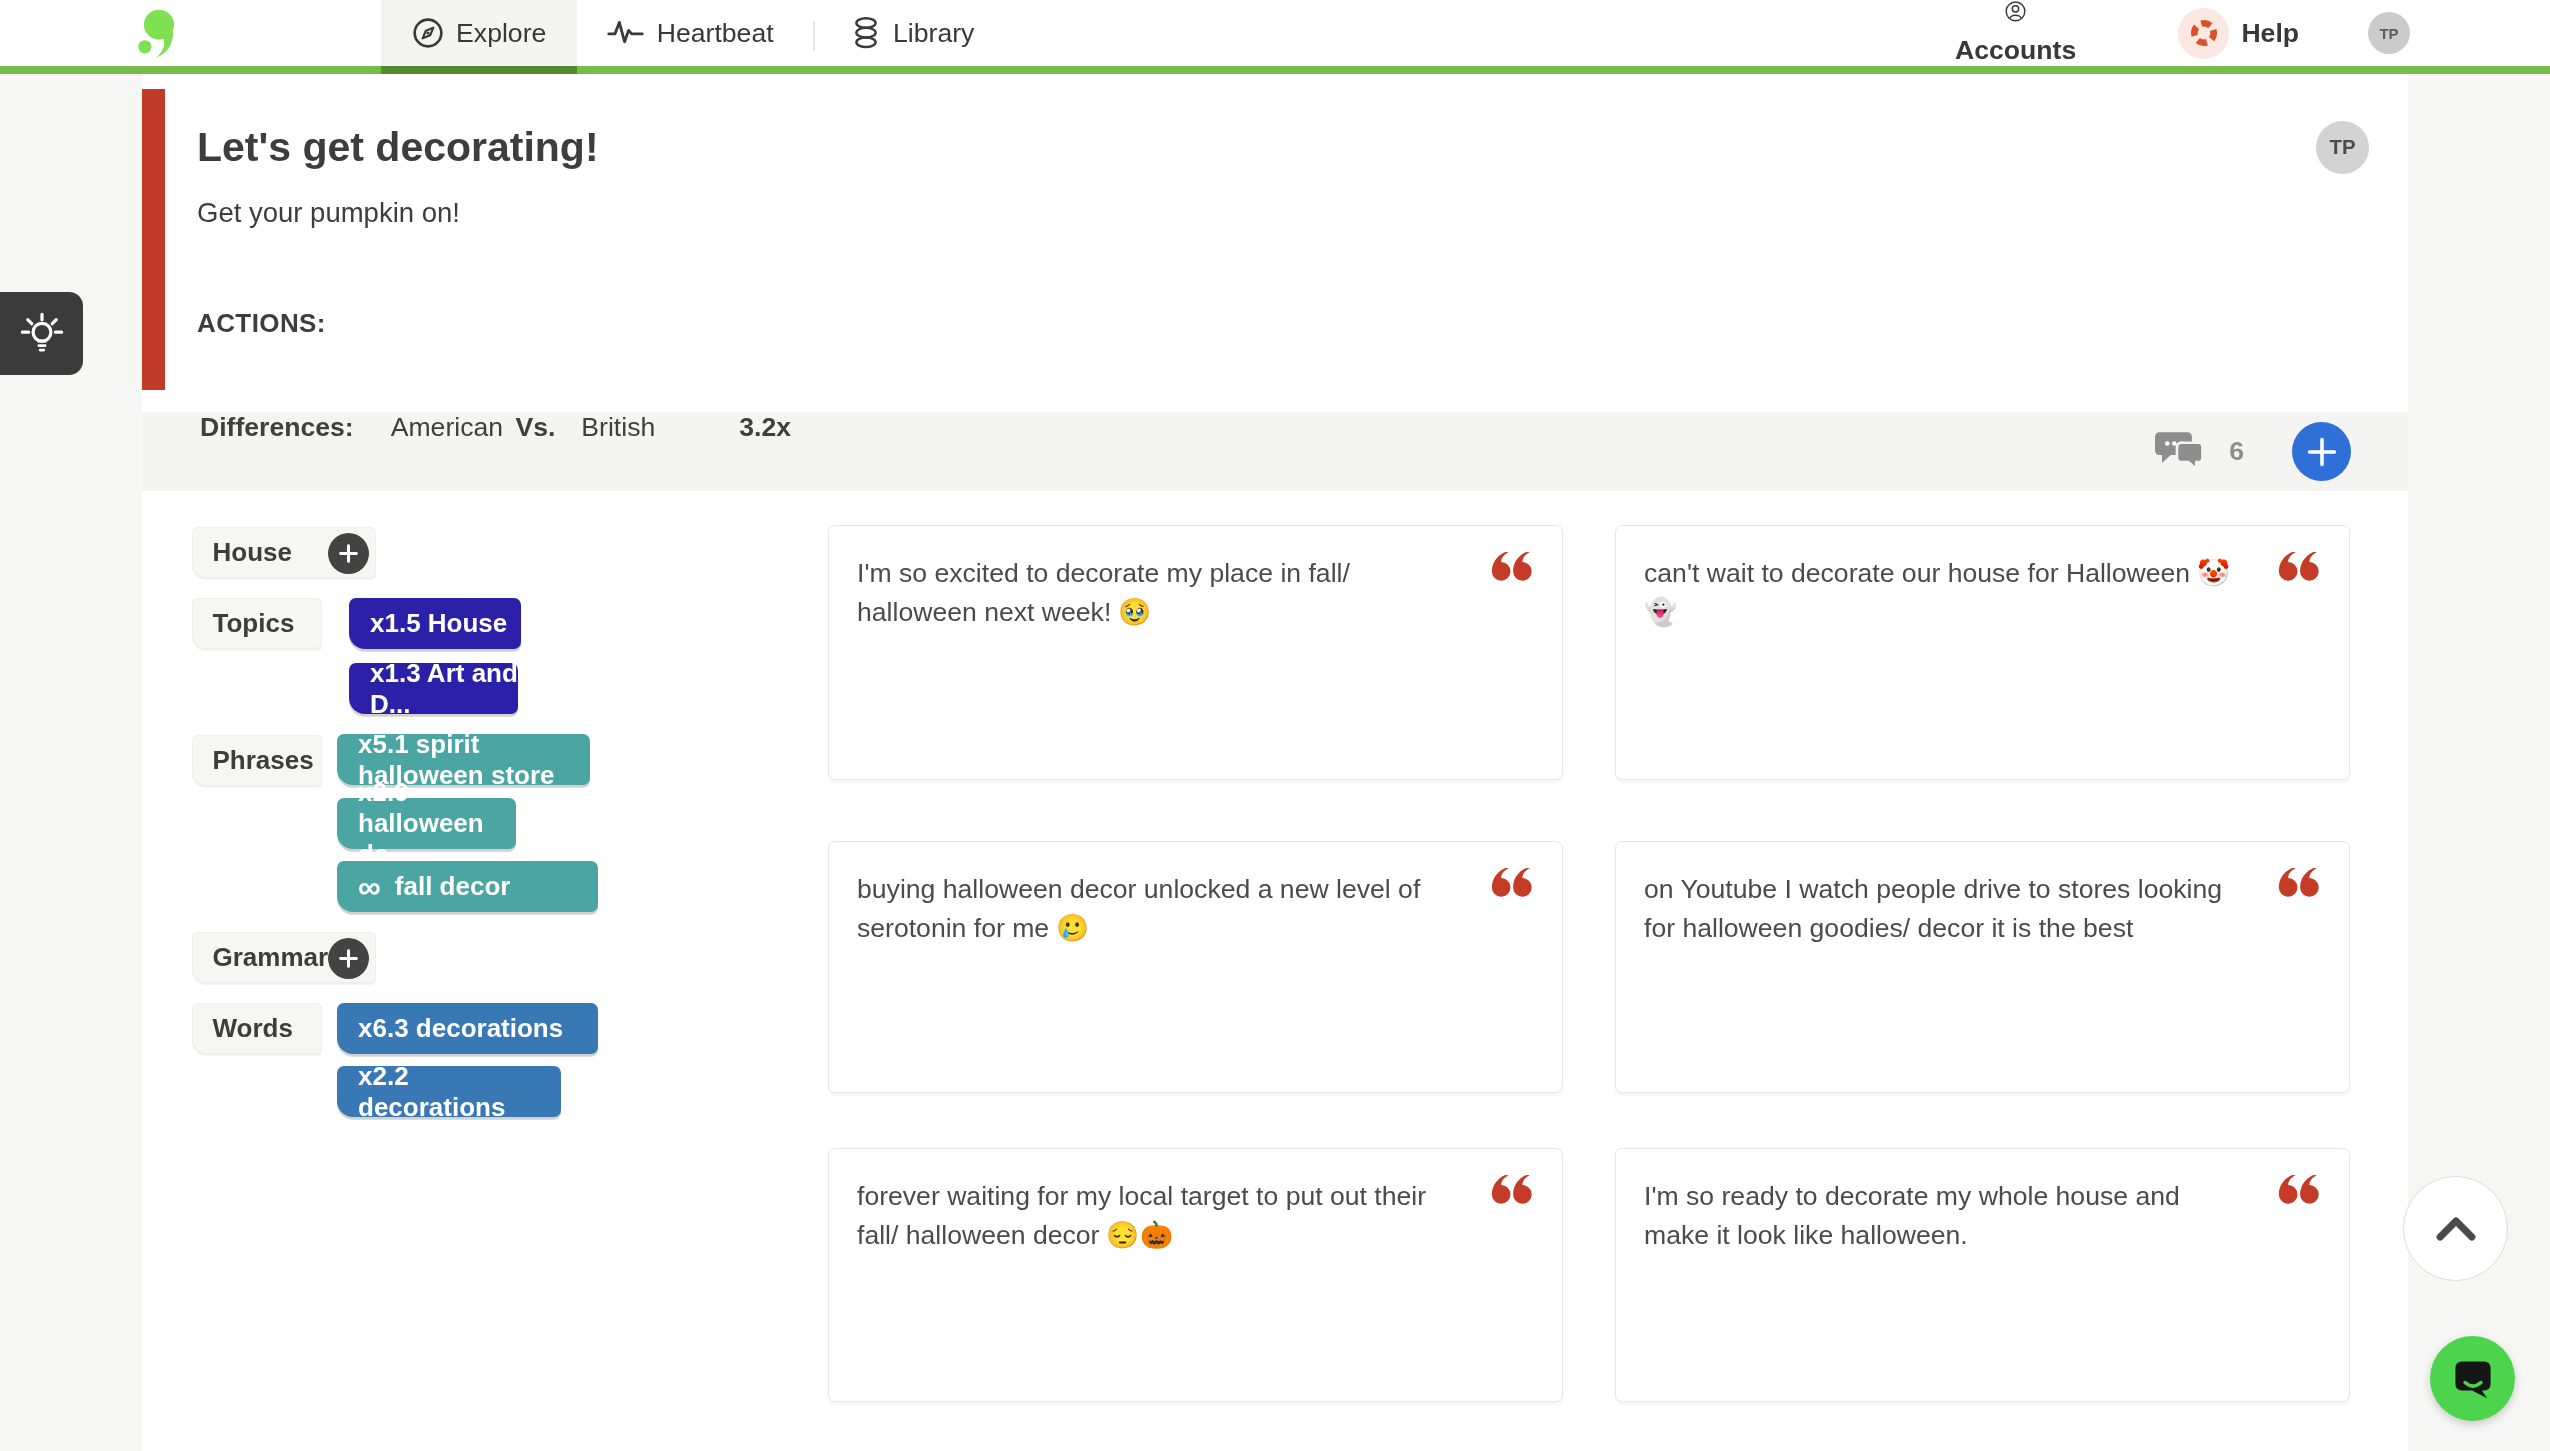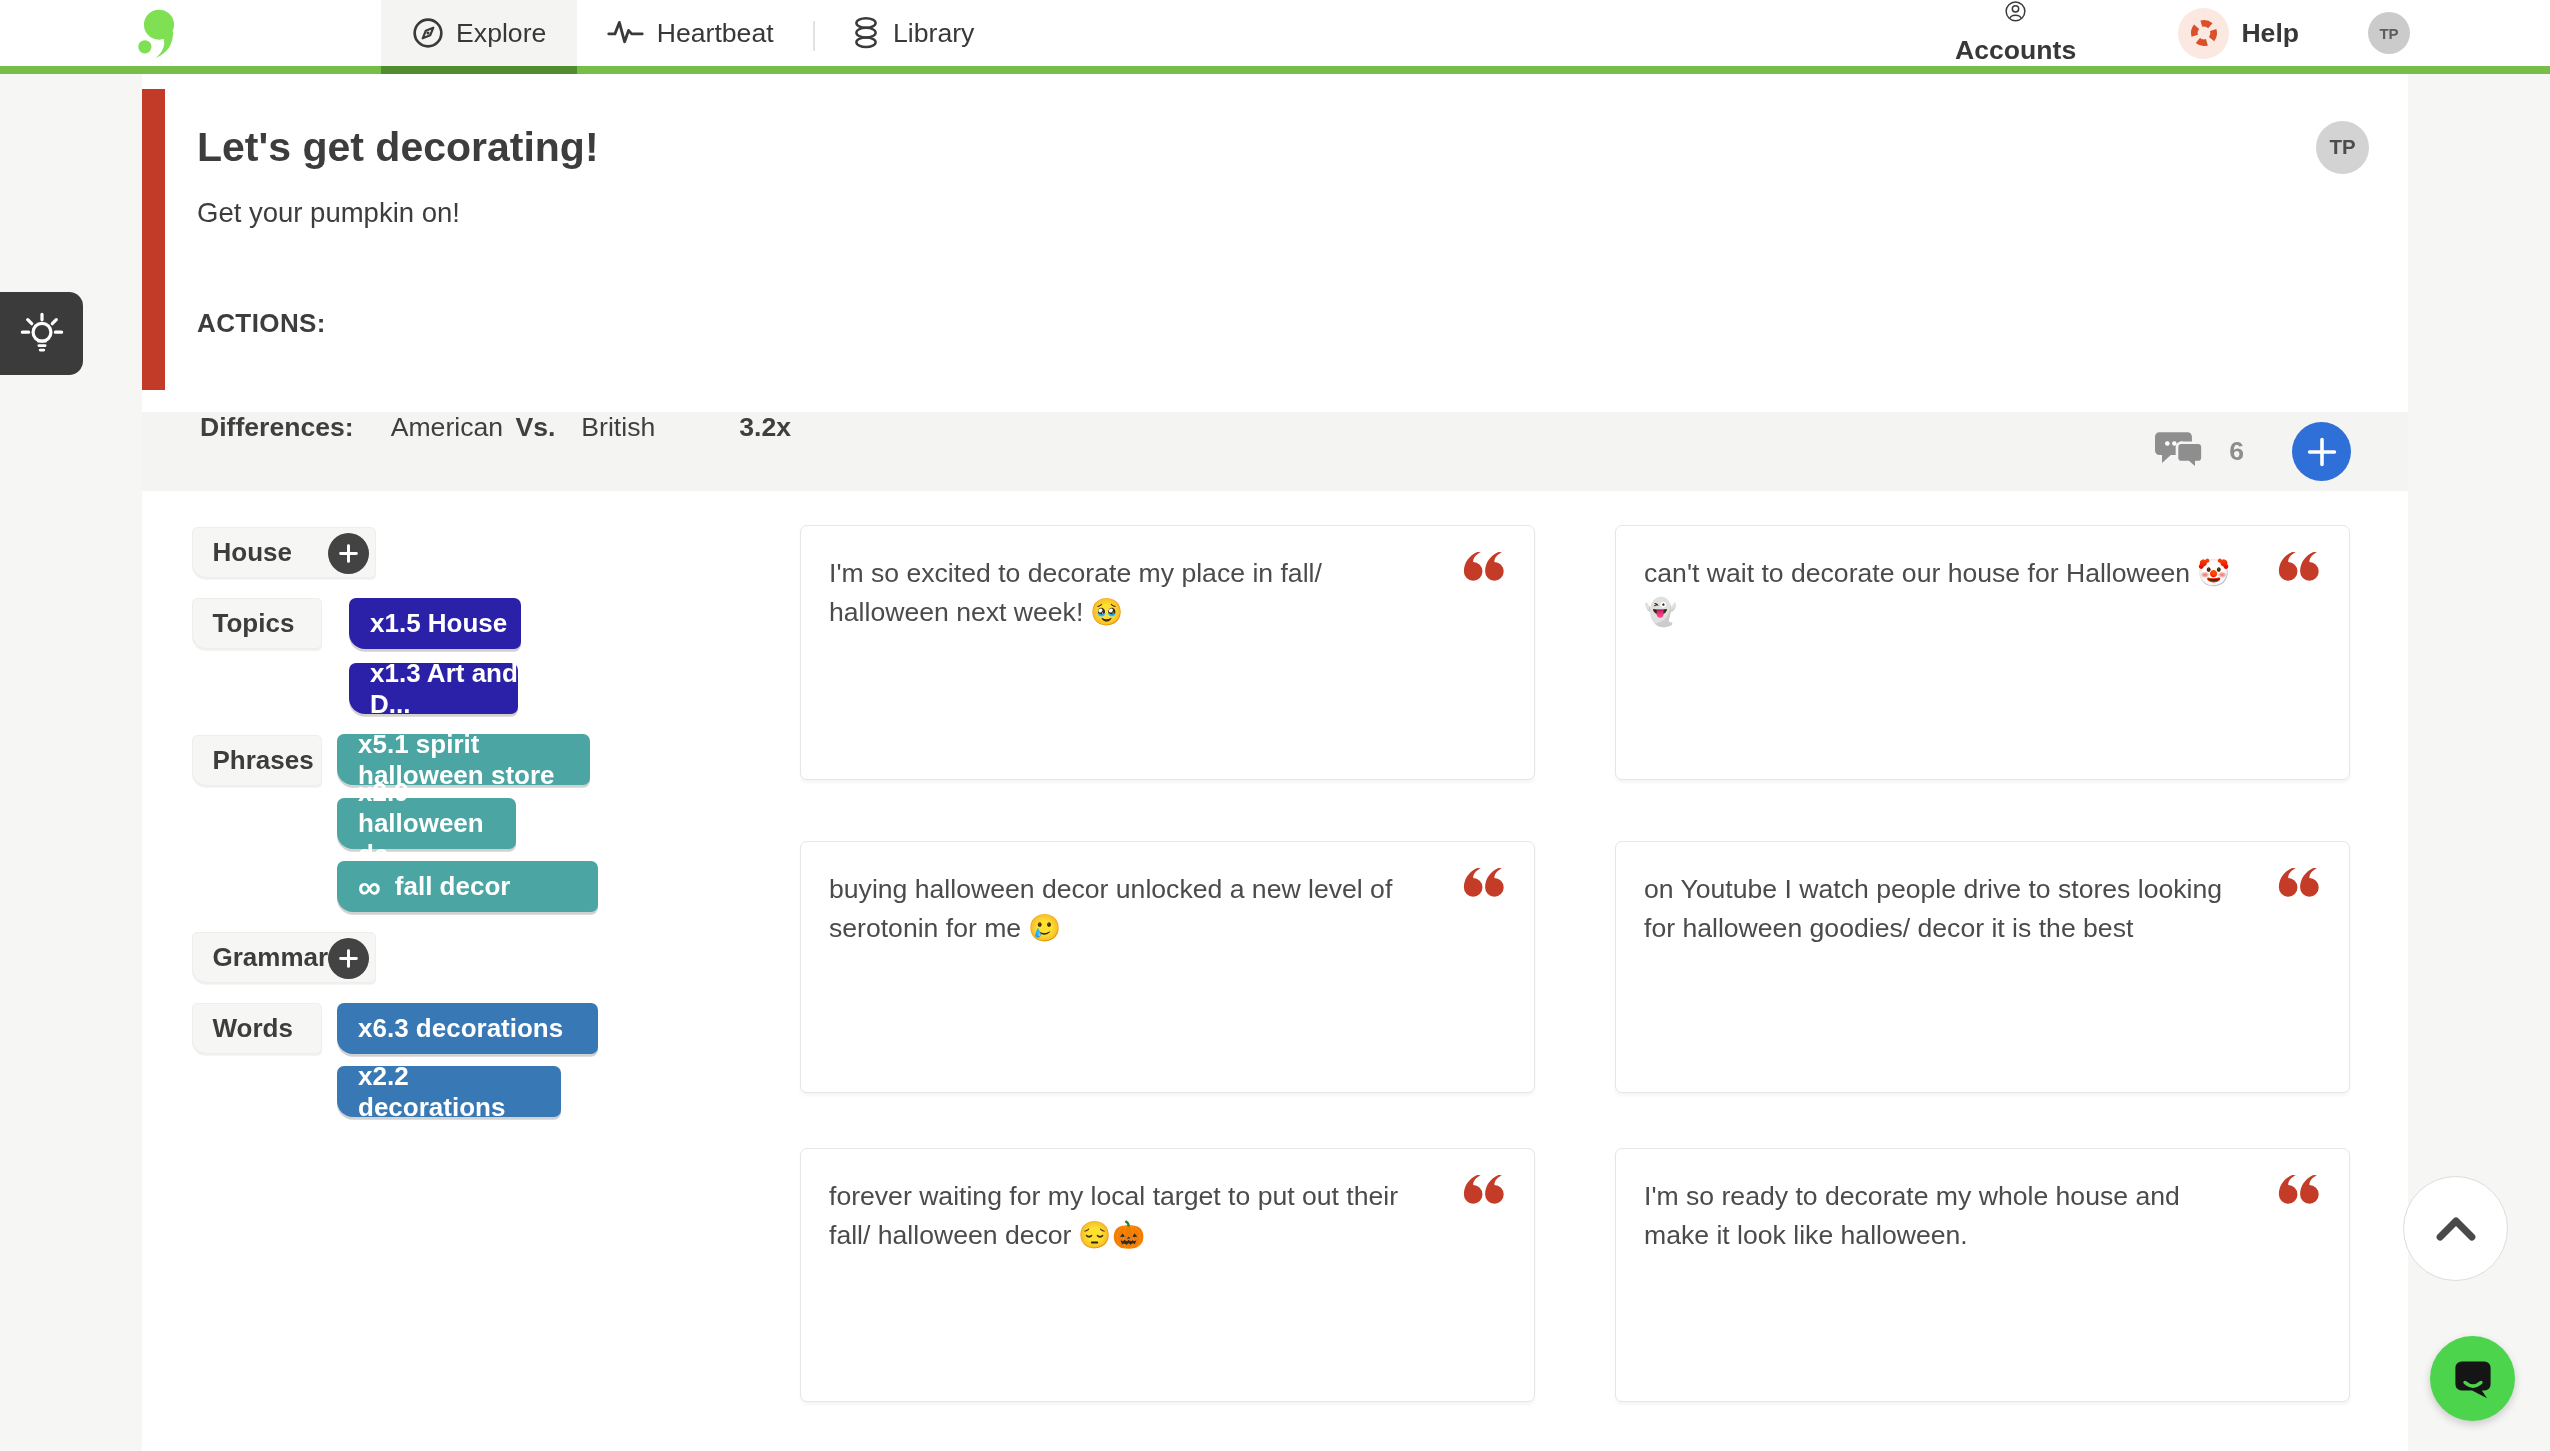--- a/index.html
+++ b/index.html
@@ -48,21 +48,21 @@
   .plus-circle { width:41px; height:41px; border-radius:50%; background:#434343; display:flex; align-items:center; justify-content:center; cursor:pointer; position:absolute; right:6.2px; top:5.3px; }
   .tag { position:absolute; height:51px; border-radius:7px 7px 7px 16px; box-shadow:0 2.7px 0 rgba(0,0,0,0.18); display:flex; align-items:center; padding-left:21px; font-size:26px; font-weight:700; color:#ffffff; cursor:pointer; }
   .tag-topics { background:#2b21a9;margin-left:12px; }
   .tag-phrases { background:#4aa5a3; }
   .tag-words { background:#3878b4; }
   .infinity-glyph { font-size:32px; font-weight:700; margin-right:14px; line-height:1; }
   
   .quote-card { position:absolute; width:735px; background:#ffffff; border:1.8px solid #e6e6e6; border-radius:7px; box-shadow:0 2.7px 3.5px rgba(0,0,0,0.04); }
   .quote-text { position:absolute; left:28px; top:28px; right:115px; font-size:26.6px; line-height:39px; color:#4b4b4b; }
   .quote-mark { position:absolute; right:25px; top:25px; }
-  .col1 { left:800px; } .col2 { left:1615px; }
+  .col1 { left:828px; } .col2 { left:1615px; }
   .row1 { top:525px; height:255px; } .row2 { top:841px; height:252px; } .row3 { top:1148px; height:254px; }
   
   .bulb-btn { position:absolute; left:0; top:292px; width:83px; height:83px; background:#3b3b3b; border-radius:0 14px 14px 0; display:flex; align-items:center; justify-content:center; cursor:pointer; z-index:30; }
   .scrolltop-btn { position:absolute; left:2403px; top:1176px; width:105px; height:105px; border-radius:50%; background:#ffffff; border:1.8px solid #dcdcdc; display:flex; align-items:center; justify-content:center; cursor:pointer; z-index:30; }
   .chat-btn { position:absolute; left:2430px; top:1336px; width:85px; height:85px; border-radius:50%; background:#4cd54c; display:flex; align-items:center; justify-content:center; cursor:pointer; box-shadow:0 3.5px 8.9px rgba(0,0,0,0.18); z-index:30; }
 </style>
 </head>
 <body>
 
 <div class="nav">

